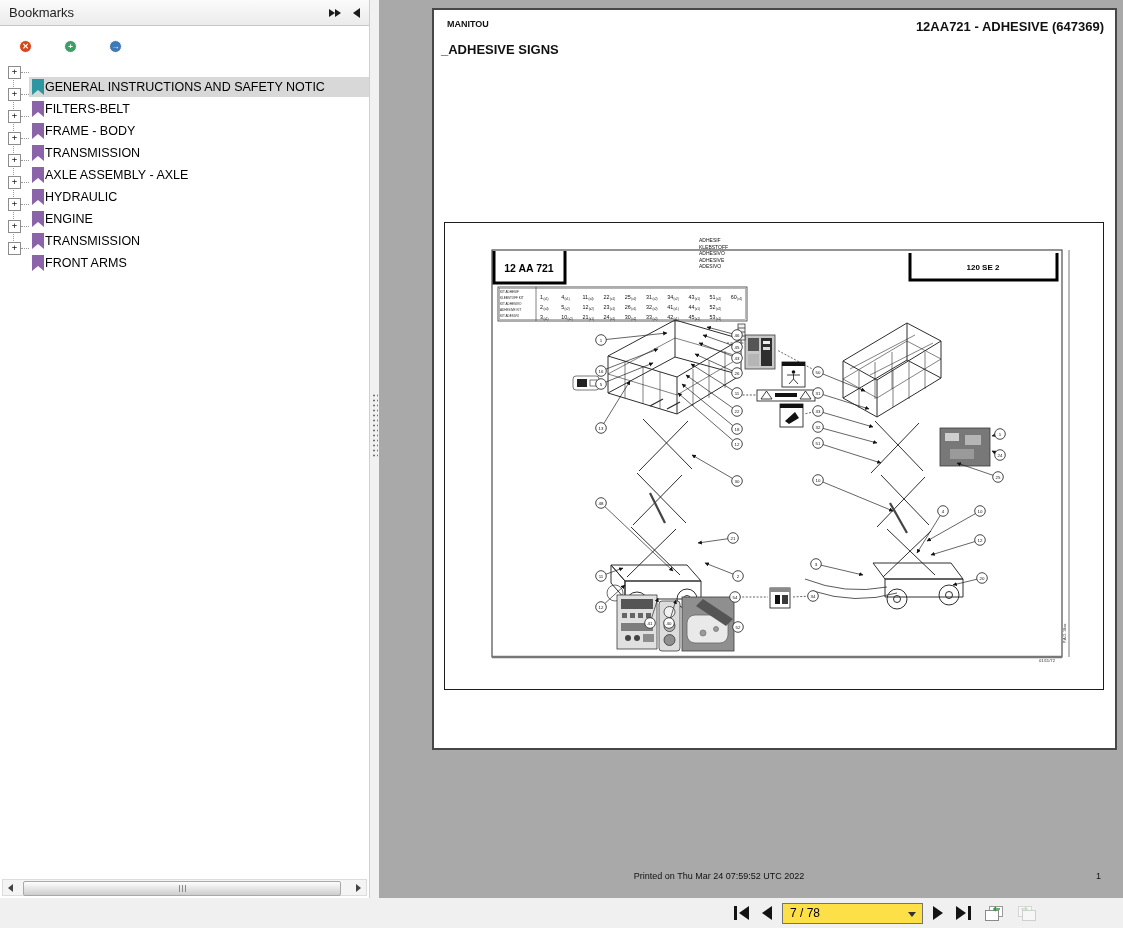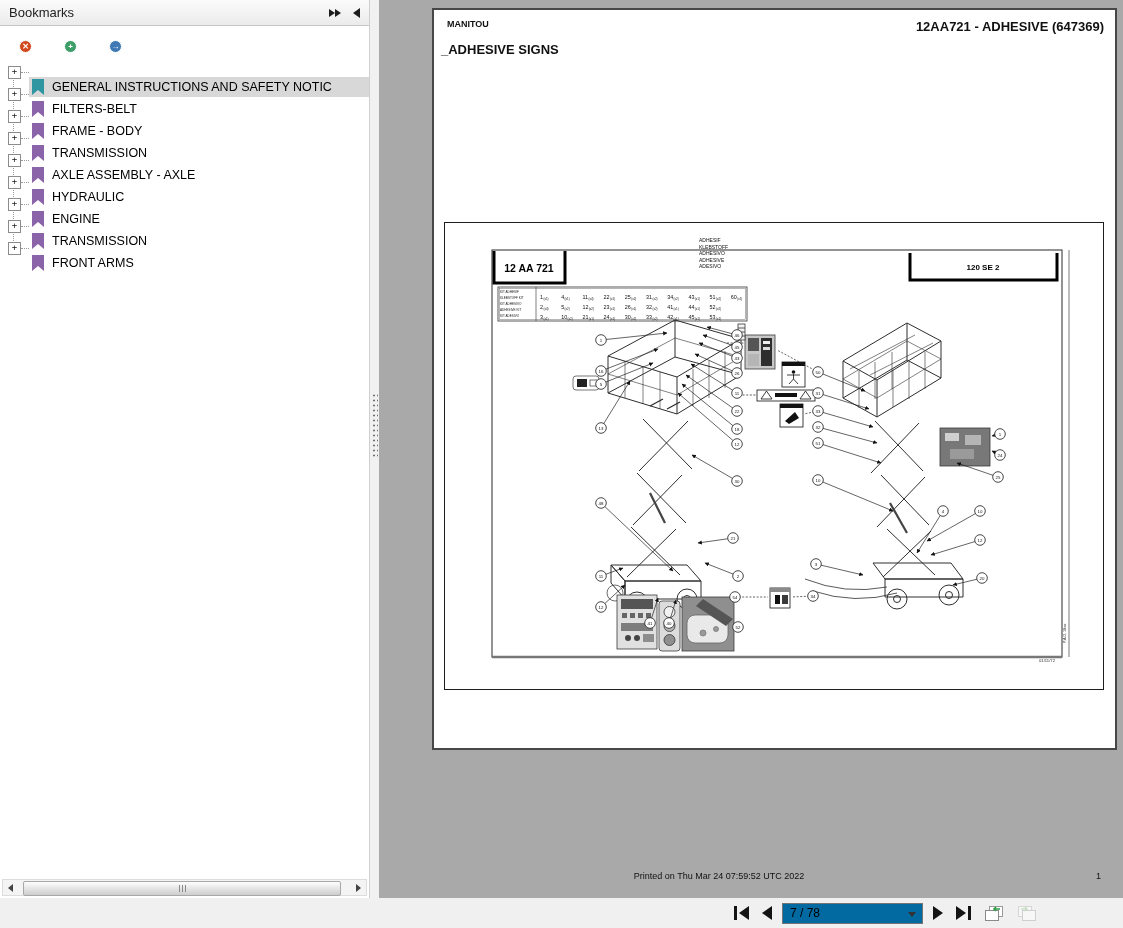--- a/index.html
+++ b/index.html
@@ -25,21 +25,21 @@
          font-size:8px;line-height:11px;text-align:center;font-weight:bold;border:1px solid #fff;box-sizing:content-box;}
   .badge.del{background:#d2491f;}
   .badge.add{background:#3e9e68;}
   .badge.go{background:#4179b5;}
 
   .bm-list{position:absolute;top:61px;left:0;right:0;}
   .bm-list::before{content:"";position:absolute;left:13px;top:11px;height:177px;border-left:1px dotted #9a9a9a;}
   .bm-row{height:22px;display:flex;align-items:center;padding-left:8px;position:relative;cursor:default;}
   .plusbox{width:11px;height:11px;border:1px solid #8c8c8c;background:#fff;font-size:9px;line-height:9px;text-align:center;color:#222;z-index:1;flex:none;font-family:"DejaVu Sans Mono",monospace;}
   .stub{width:8px;border-top:1px dotted #9a9a9a;flex:none;}
-  .bm-hl{display:flex;align-items:center;gap:8px;flex:1;height:20px;padding-left:3px;overflow:hidden;margin-top:30px;}
+  .bm-hl{display:flex;align-items:center;gap:1px;flex:1;height:20px;padding-left:3px;overflow:hidden;margin-top:30px;}
   .bm-row.selected .bm-hl{background:#d8d8d8;}
   .bm-flag{width:12px;height:16px;clip-path:polygon(0 0,100% 0,100% 100%,50% 68%,0 100%);background:#8a63a9;flex:none;}
   .bm-row.selected .bm-flag{background:#2e96a0;}
   .bm-label{font-size:12.5px;color:#000;white-space:nowrap;}
 
   .hscroll{position:absolute;left:2px;top:879px;width:365px;height:17px;background:#f4f4f4;border:1px solid #dcdcdc;box-sizing:border-box;}
   .hs-btn{position:absolute;top:0;width:15px;height:15px;display:flex;align-items:center;justify-content:center;}
   .hs-btn.left{left:0;} .hs-btn.right{right:0;}
   .hs-tri{width:0;height:0;border-top:4px solid transparent;border-bottom:4px solid transparent;}
   .hs-tri.l{border-right:5px solid #444;} .hs-tri.r{border-left:5px solid #444;}
@@ -61,21 +61,21 @@
   .doc-footer{position:absolute;left:120px;top:861px;width:330px;text-align:center;font-size:9px;color:#111;}
   .doc-pageno{position:absolute;right:14px;top:861px;font-size:9px;color:#111;}
 
   
   .navbar{position:absolute;left:0;top:898px;width:1123px;height:30px;background:#f0f0f0;}
   .nav-controls{position:absolute;left:731px;top:3px;height:24px;display:flex;align-items:center;gap:7px;}
   .nav-btn{display:flex;align-items:center;gap:2px;padding:2px 3px;cursor:default;}
   .tri-l{width:0;height:0;border-top:7px solid transparent;border-bottom:7px solid transparent;border-right:10px solid #141414;}
   .tri-r{width:0;height:0;border-top:7px solid transparent;border-bottom:7px solid transparent;border-left:10px solid #141414;}
   .vbar{width:3px;height:14px;background:#141414;}
-  .pagebox{width:141px;height:21px;background:#0369a1;border:1px solid #747474;display:flex;align-items:center;position:relative;box-sizing:border-box;}
+  .pagebox{width:141px;height:21px;background:#fde047;border:1px solid #747474;display:flex;align-items:center;position:relative;box-sizing:border-box;}
   .pagebox .val{font-size:12px;color:#000;padding-left:7px;}
   .pagebox .caret{position:absolute;right:6px;top:8px;width:0;height:0;border-left:4px solid transparent;border-right:4px solid transparent;border-top:5px solid #333;}
   .viewicon{opacity:1;}
   .viewicon.disabled{opacity:.5;}
 </style>
 </head>
 <body>
 
 <div class="screen">
 

